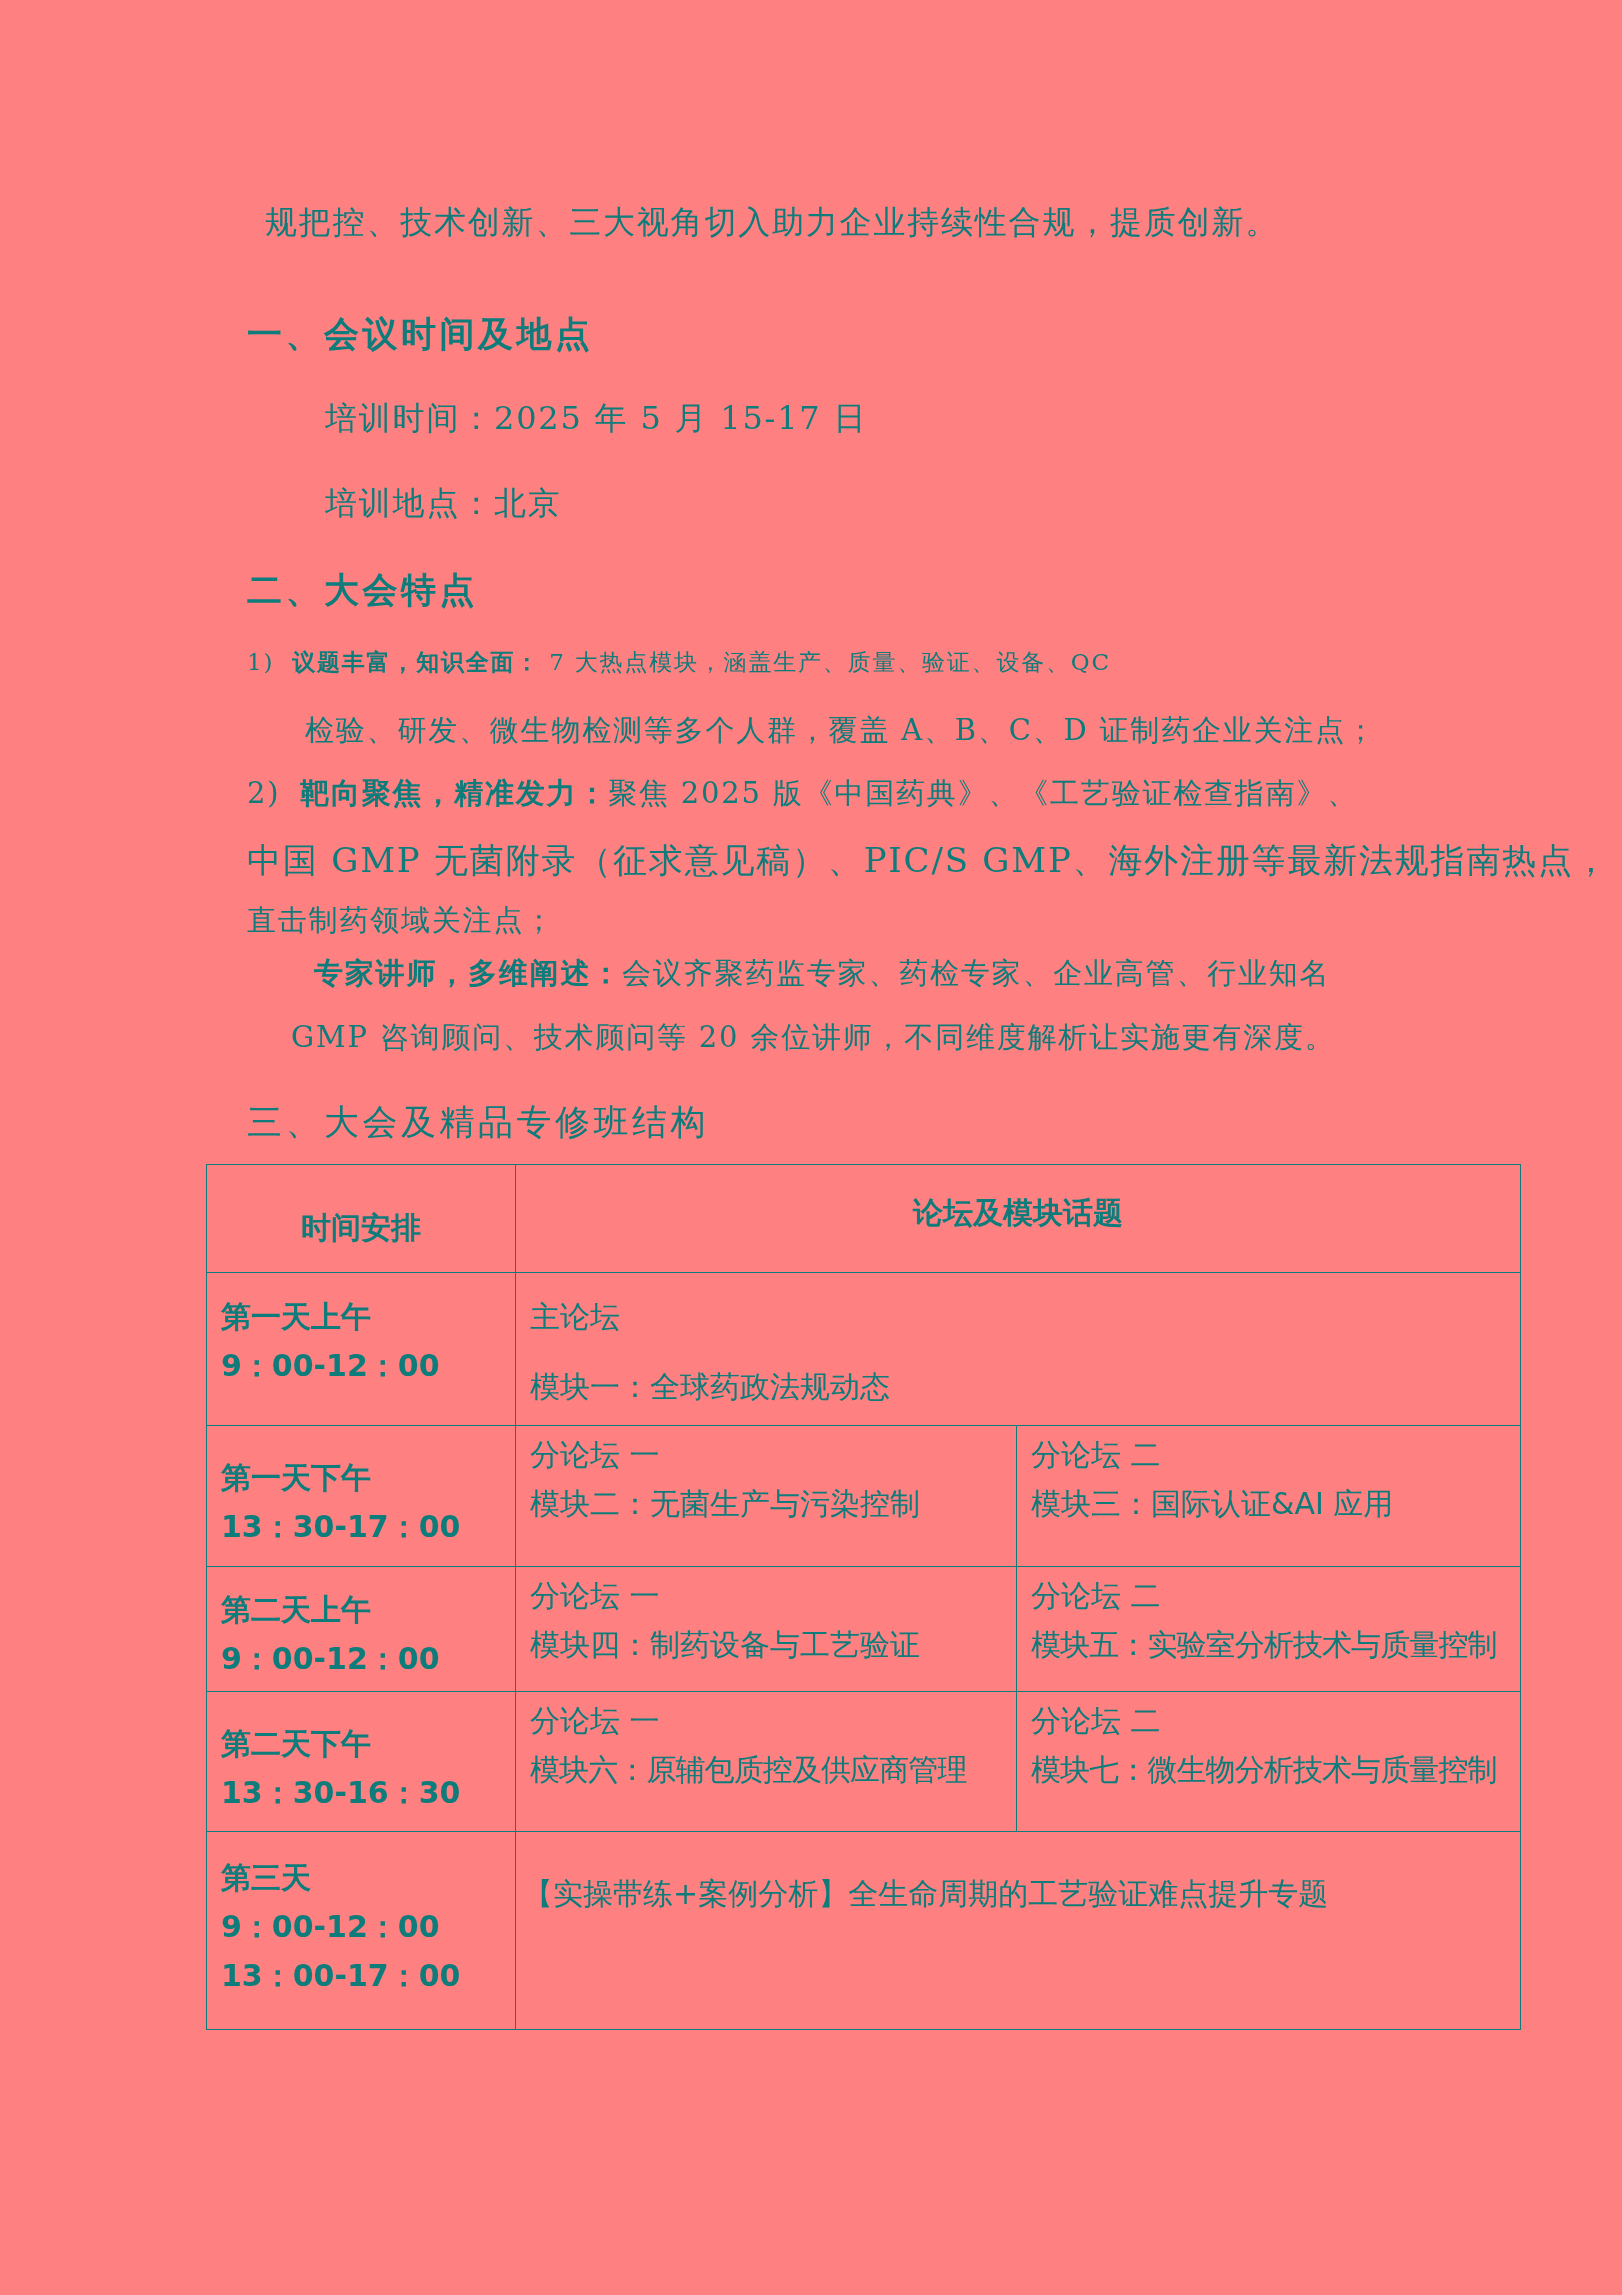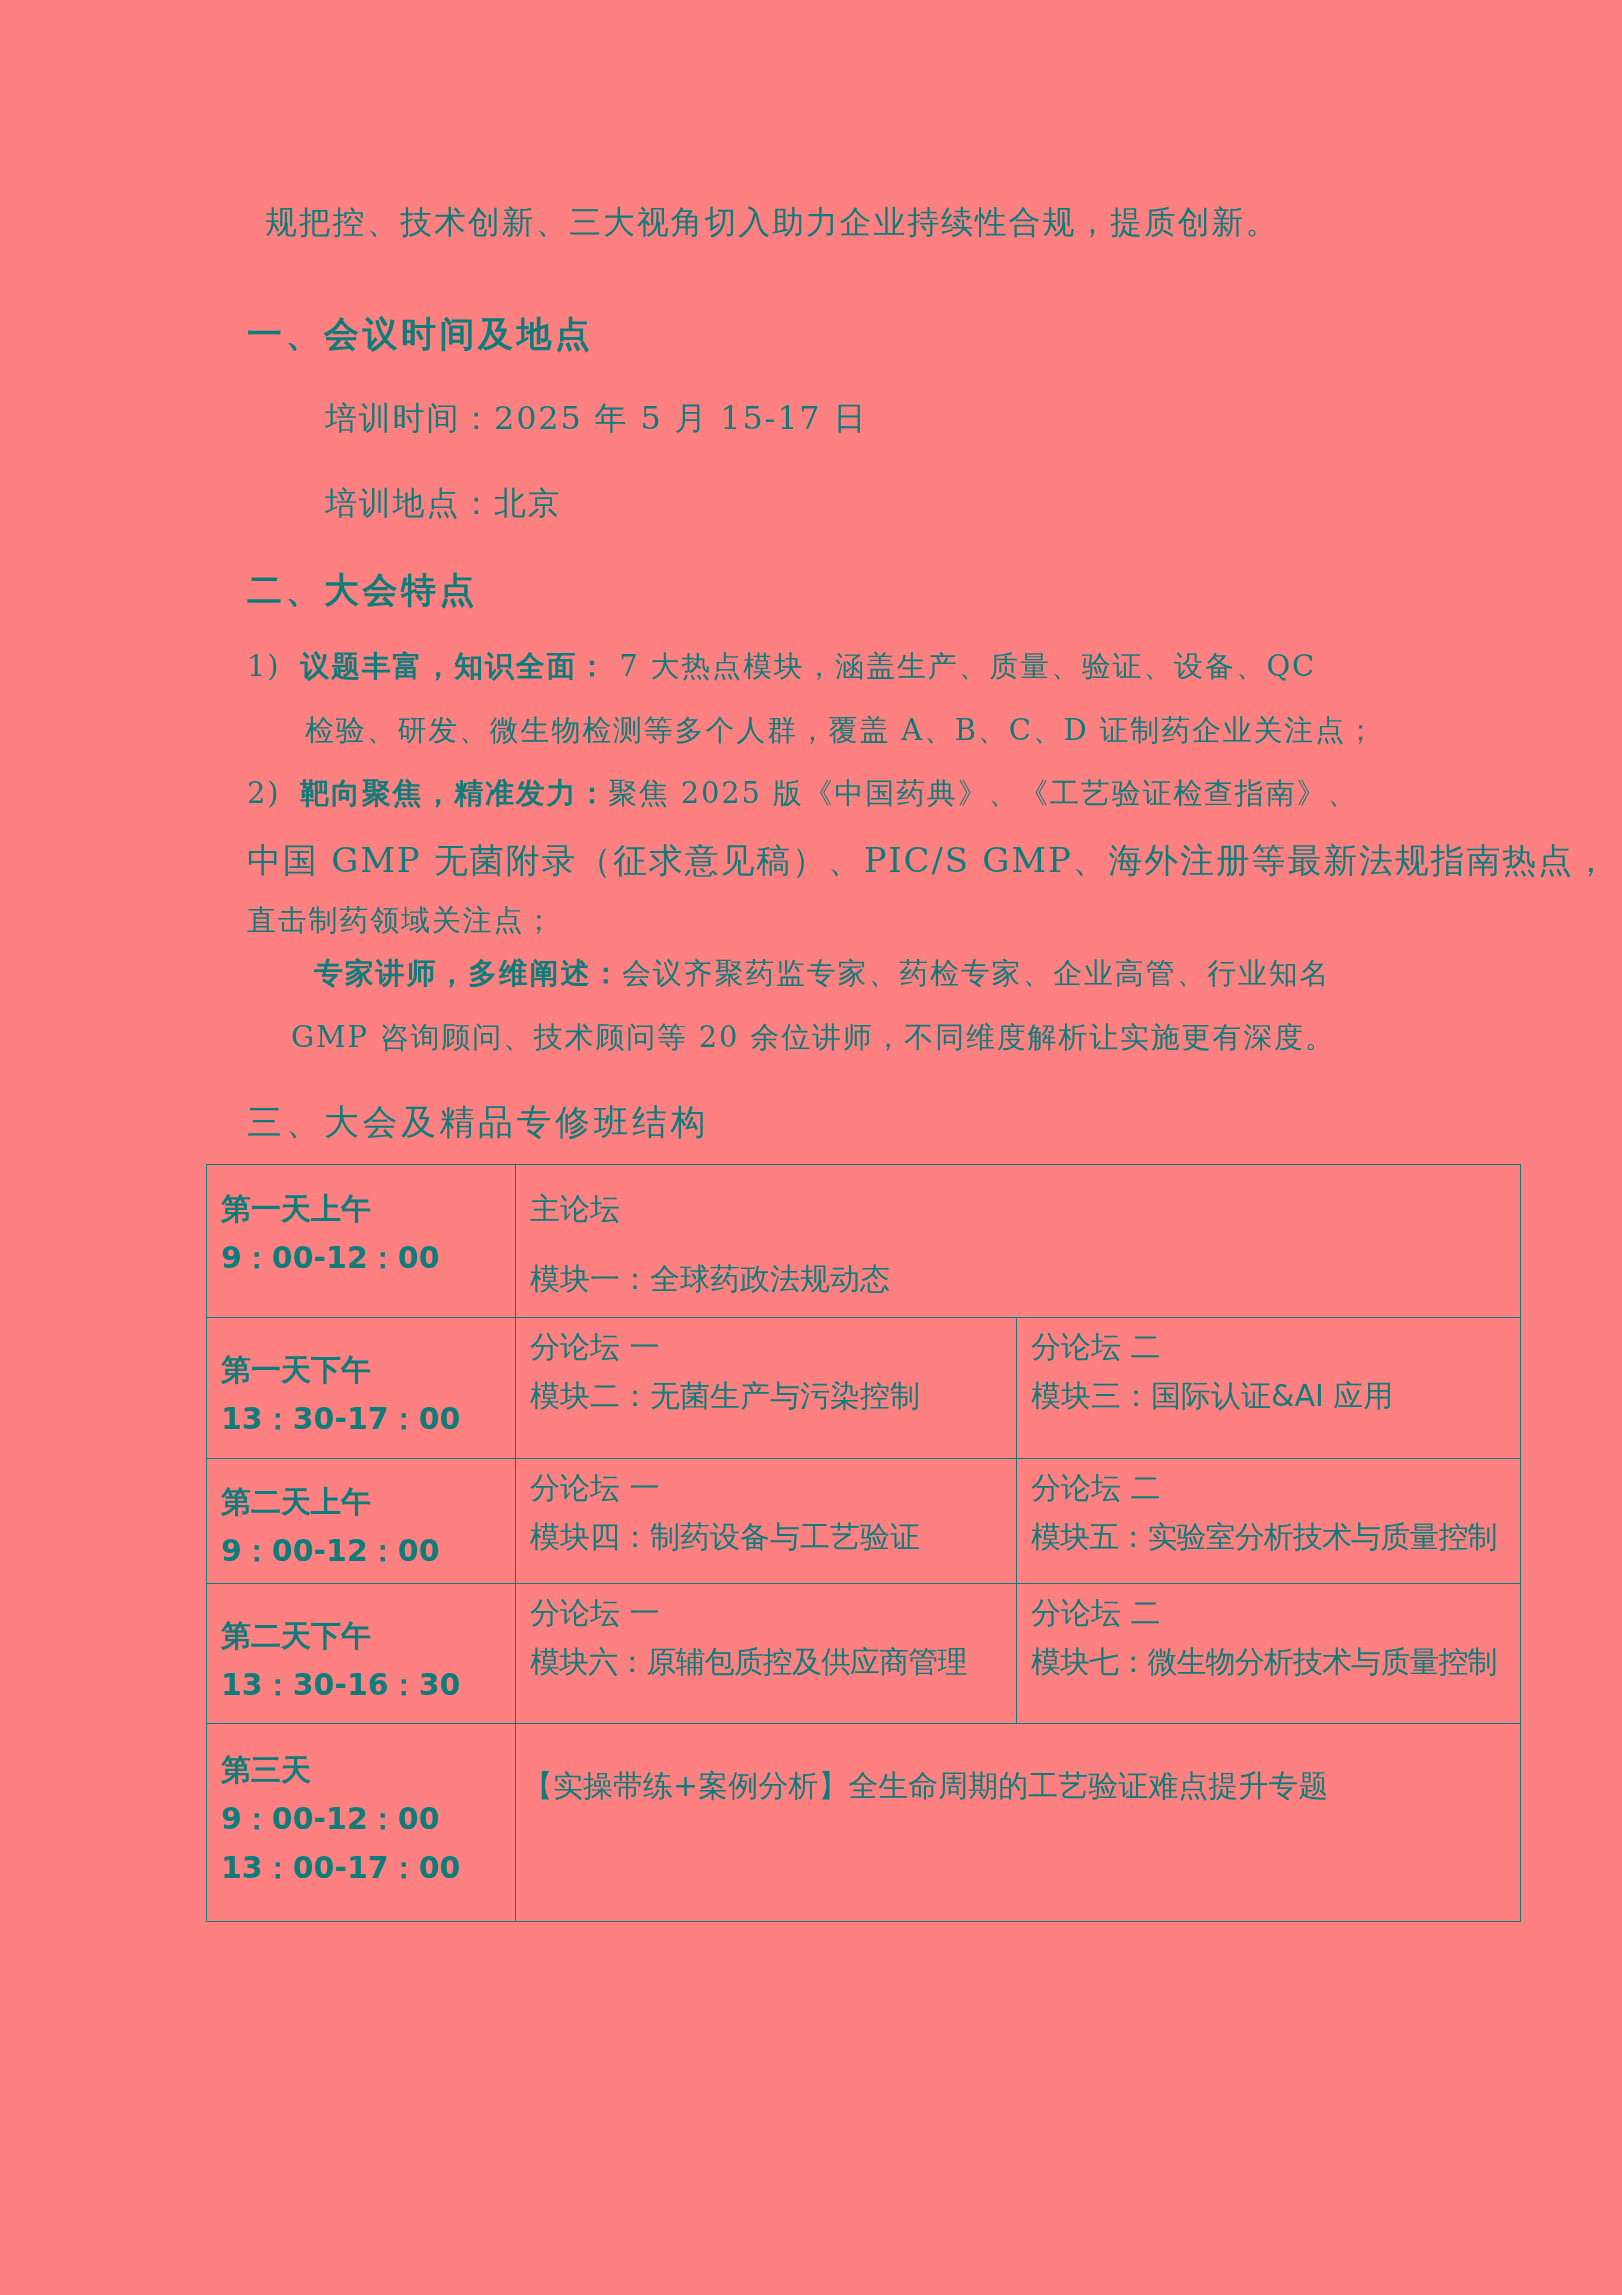--- a/index.html
+++ b/index.html
@@ -46,21 +46,21 @@
 <div class="abs serif heading" style="left:247px; top:311px;">一、会议时间及地点</div>
 <div class="abs serif body-text" style="left:325px; top:397px;">
   <span>培训时间：</span><span>2025 年 5 月 15-17 日</span>
 </div>
 <div class="abs serif body-text" style="left:325px; top:482px;">
   <span>培训地点：</span><span>北京</span>
 </div>
 
 <div class="abs serif heading" style="left:247px; top:567px;">二、大会特点</div>
 
-<div class="abs serif body-text" style="left:247px; top:647px; font-size:29px;">
+<div class="abs serif body-text" style="left:247px; top:647px; font-size:23px;">
   <span>1)</span>
   <span class="bold" style="margin-left:8.8px;">议题丰富，知识全面：</span><span> 7 大热点模块，涵盖生产、质量、验证、设备、QC</span>
 </div>
 <div class="abs serif body-text" style="left:305px; top:711px; font-size:29px;">检验、研发、微生物检测等多个人群，覆盖 A、B、C、D 证制药企业关注点；</div>
 
 <div class="abs serif body-text" style="left:247px; top:774px; font-size:29px;">
   <span>2)</span>
   <span class="bold" style="margin-left:8.8px;margin-top:8px;">靶向聚焦，精准发力：</span><span>聚焦 2025 版《中国药典》、《工艺验证检查指南》、</span>
 </div>
 <div class="abs serif body-text" style="left:247px; top:838px; font-size:34px;">中国 GMP 无菌附录（征求意见稿）、PIC/S GMP、海外注册等最新法规指南热点，</div>
@@ -73,20 +73,24 @@
 
 <div class="abs serif heading" style="left:247px; top:1099px; font-weight:normal;">三、大会及精品专修班结构</div>
 
 <table class="schedule">
   <colgroup>
     <col class="c-time">
     <col class="c-mid">
     <col>
   </colgroup>
   <tbody>
+      <tr style="height:108px;">
+    <td class="hdr" style="vertical-align:middle; padding-top:17.7px;">时间安排</td>
+    <td class="hdr" colspan="2" style="vertical-align:top; padding-top:23px;">论坛及模块话题</td>
+  </tr>
 
   <tr style="height:153px;">
     <td class="time-cell" style="padding-top:19.4px;">
       <div>第一天上午</div>
       <div>9：00-12：00</div>
     </td>
     <td class="topic-cell" colspan="2" style="padding-top:19.4px;">
       <div>主论坛</div>
       <div style="margin-top:21px;">模块一：全球药政法规动态</div>
     </td>

